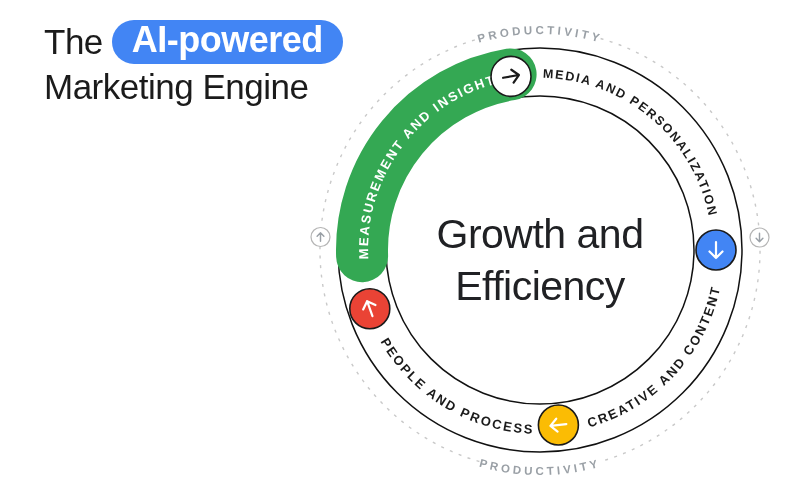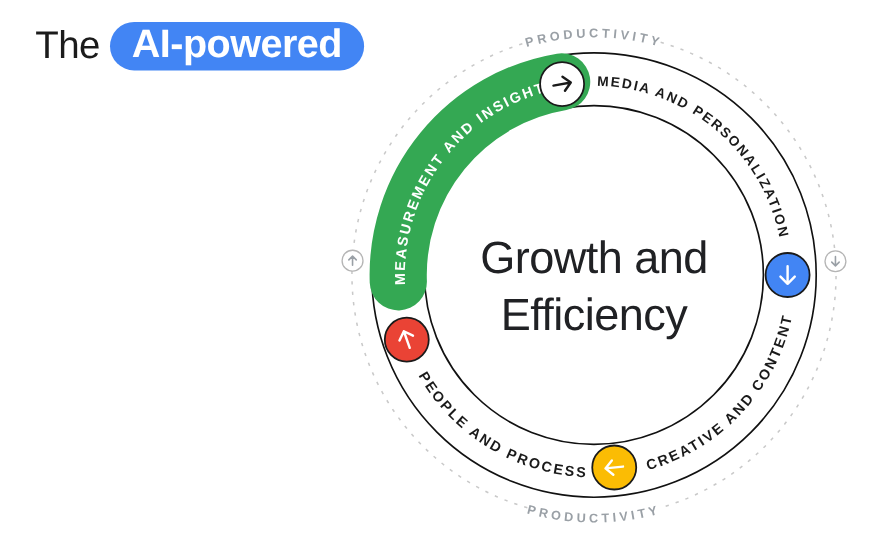--- a/index.html
+++ b/index.html
@@ -12,21 +12,21 @@
     overflow: hidden;
   }
   .page {
     position: relative;
     width: 794px;
     height: 496px;
     background: #ffffff;
   }
   .title-block {
     position: absolute;
-    left: 32px;
+    left: 44px;
     top: 20px;
     color: #1b1b1b;
   }
   .title-row1 {
     display: flex;
     align-items: center;
     gap: 9px;
   }
   .title-the {
     font-size: 35px;
@@ -91,20 +91,21 @@
 </head>
 <body>
 
 <div class="page">
 
   <div class="title-block">
     <div class="title-row1">
       <span class="title-the">The</span>
       <span class="pill"><span>AI-powered</span></span>
     </div>
+    <div class="title-row2">Marketing Engine</div>
   </div>
 
   <svg class="diagram" viewBox="0 0 794 496">
     <defs>
       <path id="arcMeasurement" d="M 369.7 273.9 A 172 172 0 0 1 522 78.9"></path>
       <path id="arcMedia" d="M 522 78.9 A 172 172 0 0 1 711.6 238.0"></path>
       <path id="arcCreative" d="M 565.6 432.2 A 184 184 0 0 0 723.6 262.8"></path>
       <path id="arcPeople" d="M 374.6 330.7 A 184 184 0 0 0 546.4 433.9"></path>
       <path id="arcProdTop" d="M 476.8 43.4 A 216 216 0 0 1 603.2 43.4"></path>
       <path id="arcProdBottom" d="M 474.2 465.2 A 225 225 0 0 0 605.8 465.2"></path>

